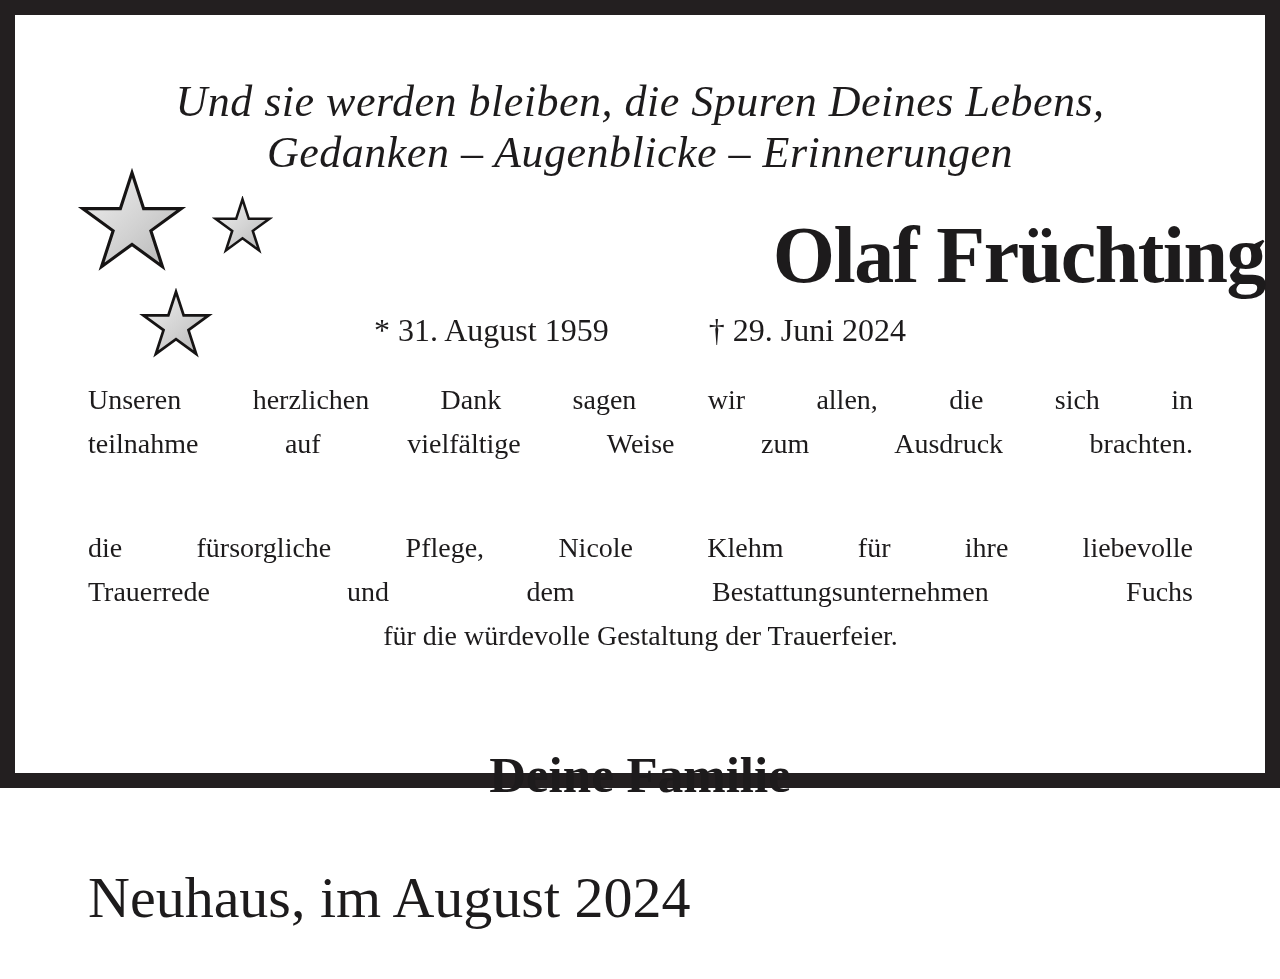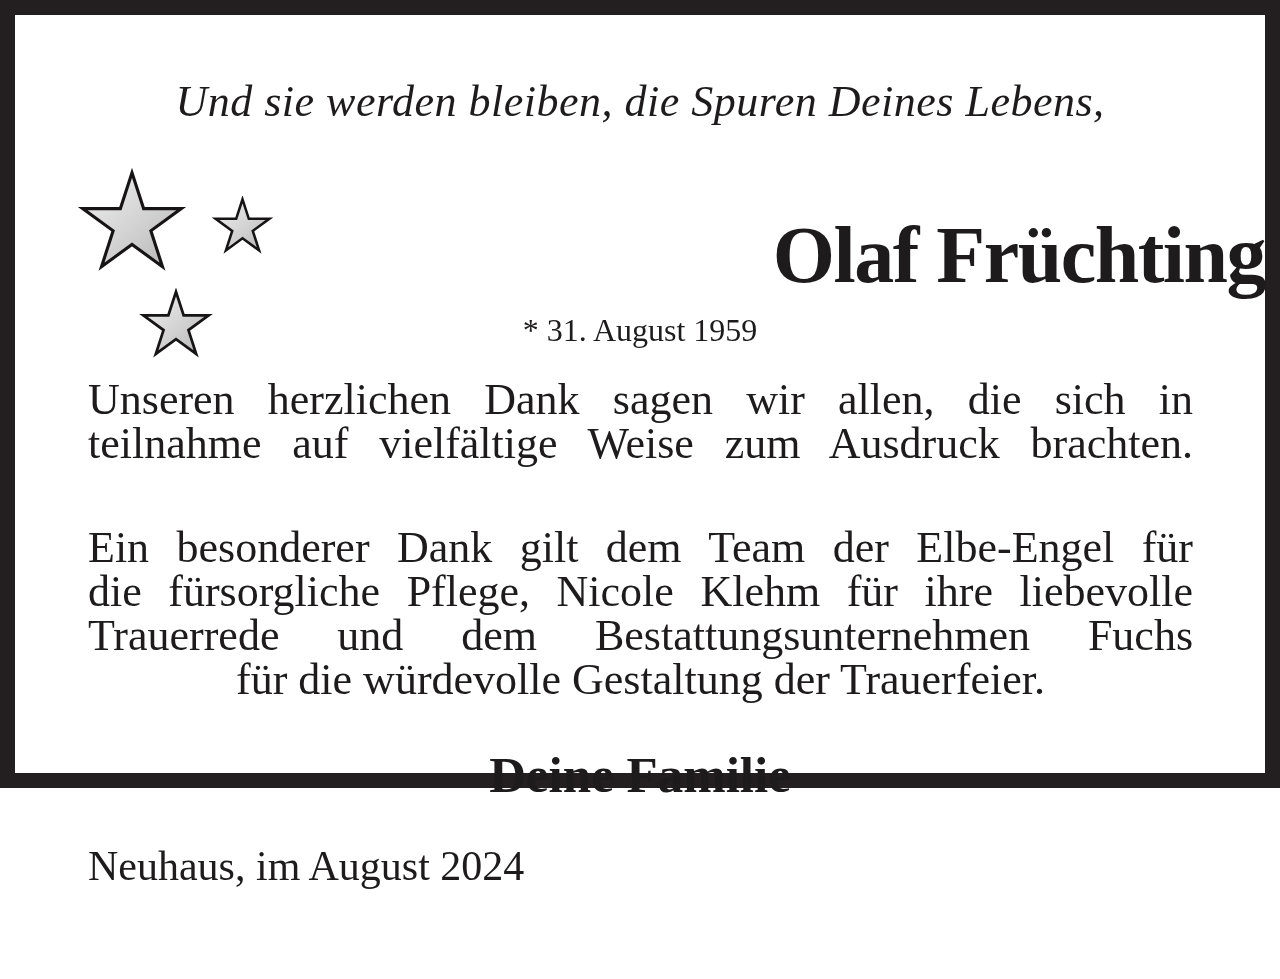--- a/index.html
+++ b/index.html
@@ -66,21 +66,21 @@
     display: flex;
     justify-content: center;
     gap: 100px;
     font-size: 32px;
     line-height: 48px;
   }
   .para {
     position: absolute;
     left: 73px;
     width: 1105px;
-    font-size: 44px;
+    font-size: 28px;
     line-height: 44px;
   }
   .p1 { top: 363px; }
   .p2 { top: 511px; }
   .line-just {
     text-align: justify;
     text-align-last: justify;
   }
   .line-left {
     text-align: center;
@@ -90,34 +90,35 @@
     top: 737px;
     left: 0;
     right: 0;
     text-align: center;
     font-weight: bold;
     font-size: 51px;
     line-height: 46px;
   }
   .place-date {
     position: absolute;
-    top: 827px;
+    top: 859px;
     left: 73px;
-    font-size: 42px;
+    font-size: 58px;
     line-height: 48px;
   }
 </style>
 </head>
 <body>
 
 <div class="card">
   <div class="sheet">
 
     <div class="quote">
       <div>Und sie werden bleiben, die Spuren Deines Lebens,</div>
+      <div>Gedanken – Augenblicke – Erinnerungen</div>
     </div>
 
     <svg class="star" style="left:61px; top:152px;" width="112" height="106" viewBox="-4 -4 108 99">
       <defs>
         <linearGradient id="gradLarge" x1="0" y1="0" x2="1" y2="1">
           <stop offset="0" stop-color="#f2f2f2"></stop>
           <stop offset="0.55" stop-color="#d2d2d2"></stop>
           <stop offset="1" stop-color="#b4b4b4"></stop>
         </linearGradient>
       </defs>
@@ -143,29 +144,29 @@
           <stop offset="1" stop-color="#b4b4b4"></stop>
         </linearGradient>
       </defs>
       <polygon points="50,0 61.2,34.5 97.6,34.5 68.2,55.9 79.4,90.5 50,69.1 20.6,90.5 31.8,55.9 2.4,34.5 38.8,34.5" fill="url(#gradMedium)" stroke-width="4" stroke-linejoin="miter" stroke="#161414"></polygon>
     </svg>
 
     <div class="name">Olaf Früchting</div>
 
     <div class="dates">
       <span>* 31. August 1959</span>
+      <span>† 29. Juni 2024</span>
     </div>
 
     <div class="para p1">
       <div class="line-just">Unseren herzlichen Dank sagen wir allen, die sich in</div>
       <div class="line-just">teilnahme auf vielfältige Weise zum Ausdruck brachten.</div>
     </div>
 
     <div class="para p2">
-      <div class="line-just">Ein besonderer Dank gilt dem Team der Elbe-Engel für</div>
       <div class="line-just">die fürsorgliche Pflege, Nicole Klehm für ihre liebevolle</div>
       <div class="line-just">Trauerrede und dem Bestattungsunternehmen Fuchs</div>
       <div class="line-left">für die würdevolle Gestaltung der Trauerfeier.</div>
     </div>
 
     <div class="family">Deine Familie</div>
 
     <div class="place-date">Neuhaus, im August 2024</div>
 
   </div>

